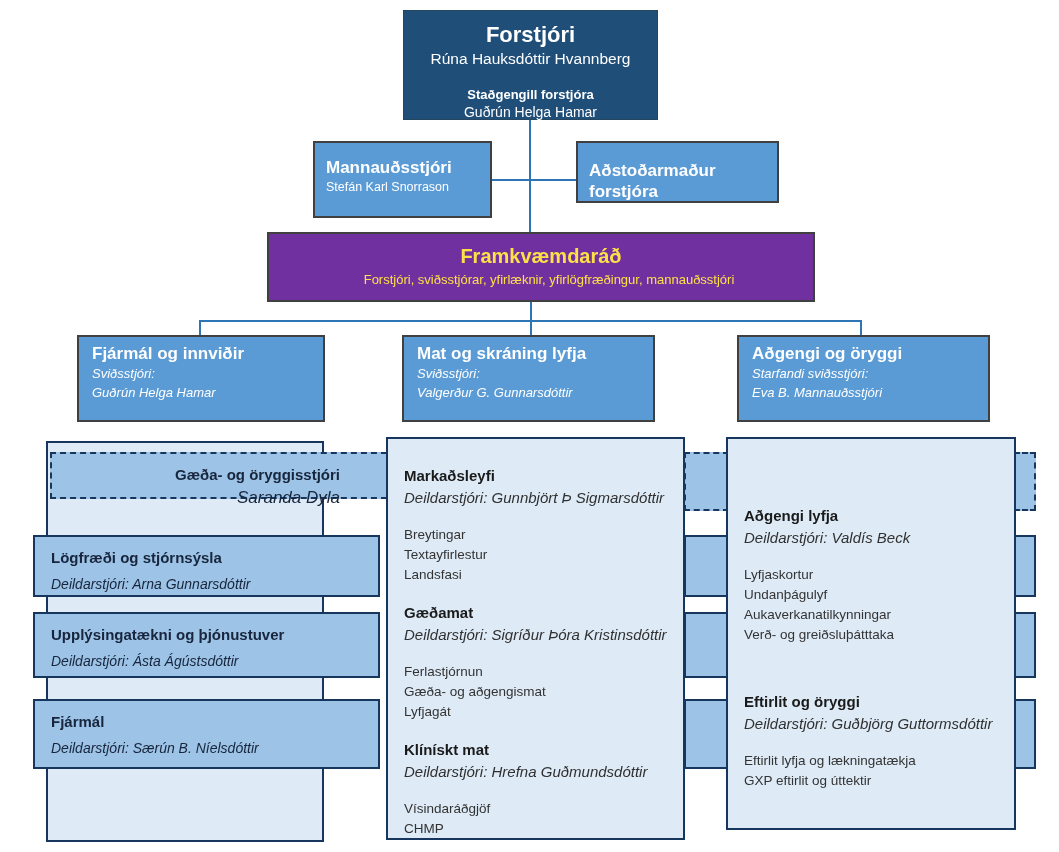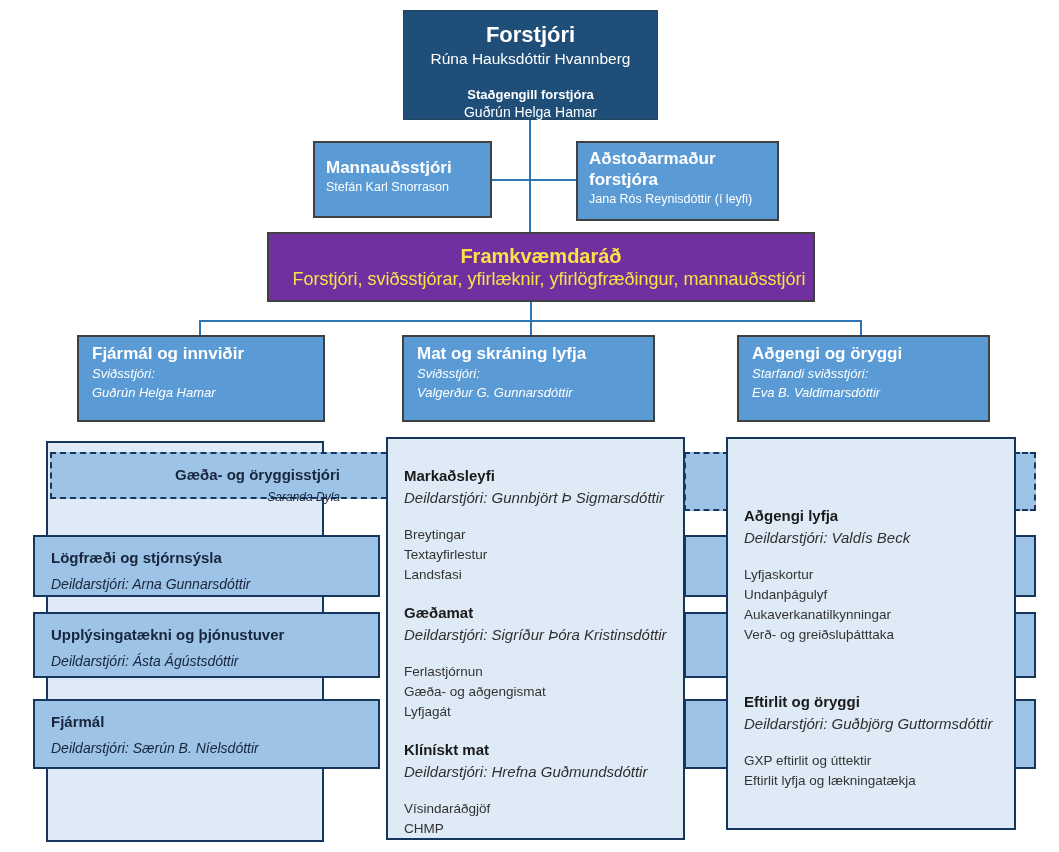--- a/index.html
+++ b/index.html
@@ -15,44 +15,44 @@
   .ceo-box{left:403px;top:10px;width:255px;height:110px;background:#1F4E79;border:1px solid #24465F;
            color:#fff;text-align:center;padding-top:11px;z-index:4;}
   .ceo-title{font-size:22px;font-weight:bold;line-height:26px;}
   .ceo-name{font-size:15.5px;line-height:22px;}
   .ceo-deputy-label{font-size:13px;font-weight:bold;line-height:17px;margin-top:16px;}
   .ceo-deputy-name{font-size:14px;line-height:19px;}
 
   
   .blue-box{background:#5B9BD5;border:2px solid #404040;color:#fff;z-index:4;}
   .hr-box{left:313px;top:141px;width:179px;height:77px;padding:14px 8px 0 11px;}
-  .asst-box{left:576px;top:141px;width:203px;height:80px;padding:5px 8px 0 11px;}
+  .asst-box{left:576px;top:141px;width:203px;height:62px;padding:17px 8px 0 11px;}
   .lvl2-title{font-size:17px;font-weight:bold;line-height:21px;}
   .lvl2-name{font-size:12.5px;line-height:18px;}
 
   
   .board-box{left:267px;top:232px;width:548px;height:70px;background:#7030A0;border:2px solid #404040;
              color:#fde047;text-align:center;padding-top:9px;z-index:4;}
   .board-title{font-size:20px;font-weight:bold;line-height:26px;}
-  .board-members{font-size:18px;line-height:21px;padding-left:16px;}
+  .board-members{font-size:13px;line-height:21px;padding-left:16px;}
 
   
   .div-box{top:335px;height:87px;padding:5px 8px 0 13px;}
   .div-title{font-size:17px;font-weight:bold;line-height:23px;}
   .div-line{font-size:13px;font-style:italic;line-height:18.5px;}
 
   
   .bgcol{background:#DEEBF7;border:2px solid #17365D;z-index:1;}
   .band{background:#9DC3E6;border:2px solid #17365D;z-index:2;color:#17253D;}
   .stub{background:#9DC3E6;border:2px solid #17365D;z-index:1;}
   .dashed{border-style:dashed;}
   .band-title{font-size:15px;font-weight:bold;line-height:20px;}
   .band-mgr{font-size:14px;font-style:italic;line-height:19px;margin-top:7px;}
   .qband{padding:11px 55px 0 10px;text-align:right;}
-  .qband .band-mgr{margin-top:3px;font-size:12px;}
+  .qband .band-mgr{margin-top:3px;font-size:17px;}
   .dept-band{padding:11px 10px 0 16px;}
 
   .col-box{background:#DEEBF7;border:2px solid #17365D;z-index:3;color:#262626;}
   .sec-title{font-size:15px;font-weight:bold;line-height:22px;color:#1a1a1a;}
   .sec-mgr{font-size:15px;font-style:italic;line-height:22px;color:#303030;}
   .sec-item{font-size:13.5px;line-height:20px;color:#333333;}
   .sp16{height:16px;} .sp17{height:17px;} .sp46{height:46px;}
 </style>
 </head>
 <body>
@@ -93,21 +93,21 @@
     <div class="div-line">Guðrún Helga Hamar</div>
   </div>
   <div class="abs blue-box div-box" style="left:402px;width:253px;">
     <div class="div-title">Mat og skráning lyfja</div>
     <div class="div-line">Sviðsstjóri:</div>
     <div class="div-line">Valgerður G. Gunnarsdóttir</div>
   </div>
   <div class="abs blue-box div-box" style="left:737px;width:253px;">
     <div class="div-title">Aðgengi og öryggi</div>
     <div class="div-line">Starfandi sviðsstjóri:</div>
-    <div class="div-line">Eva B. Valdimarsdóttir</div>
+    <div class="div-line">Eva B. Mannauðsstjóri</div>
   </div>
 
   <div class="abs bgcol" style="left:46px;top:441px;width:278px;height:401px;"></div>
 
   <div class="abs stub dashed" style="left:684px;top:452px;width:45px;height:59px;"></div>
   <div class="abs stub" style="left:684px;top:535px;width:45px;height:62px;"></div>
   <div class="abs stub" style="left:684px;top:612px;width:45px;height:66px;"></div>
   <div class="abs stub" style="left:684px;top:699px;width:45px;height:70px;"></div>
   <div class="abs stub dashed" style="left:1014px;top:452px;width:22px;height:59px;"></div>
   <div class="abs stub" style="left:1014px;top:535px;width:22px;height:62px;"></div>
@@ -159,17 +159,17 @@
     <div class="sec-mgr">Deildarstjóri: Valdís Beck</div>
     <div class="sp16"></div>
     <div class="sec-item">Lyfjaskortur</div>
     <div class="sec-item">Undanþágulyf</div>
     <div class="sec-item">Aukaverkanatilkynningar</div>
     <div class="sec-item">Verð- og greiðsluþátttaka</div>
     <div class="sp46"></div>
     <div class="sec-title">Eftirlit og öryggi</div>
     <div class="sec-mgr">Deildarstjóri: Guðbjörg Guttormsdóttir</div>
     <div class="sp16"></div>
+    <div class="sec-item">Eftirlit lyfja og lækningatækja</div>
     <div class="sec-item">GXP eftirlit og úttektir</div>
-    <div class="sec-item">Eftirlit lyfja og lækningatækja</div>
   </div>
 
 </div>
 
 </body></html>

